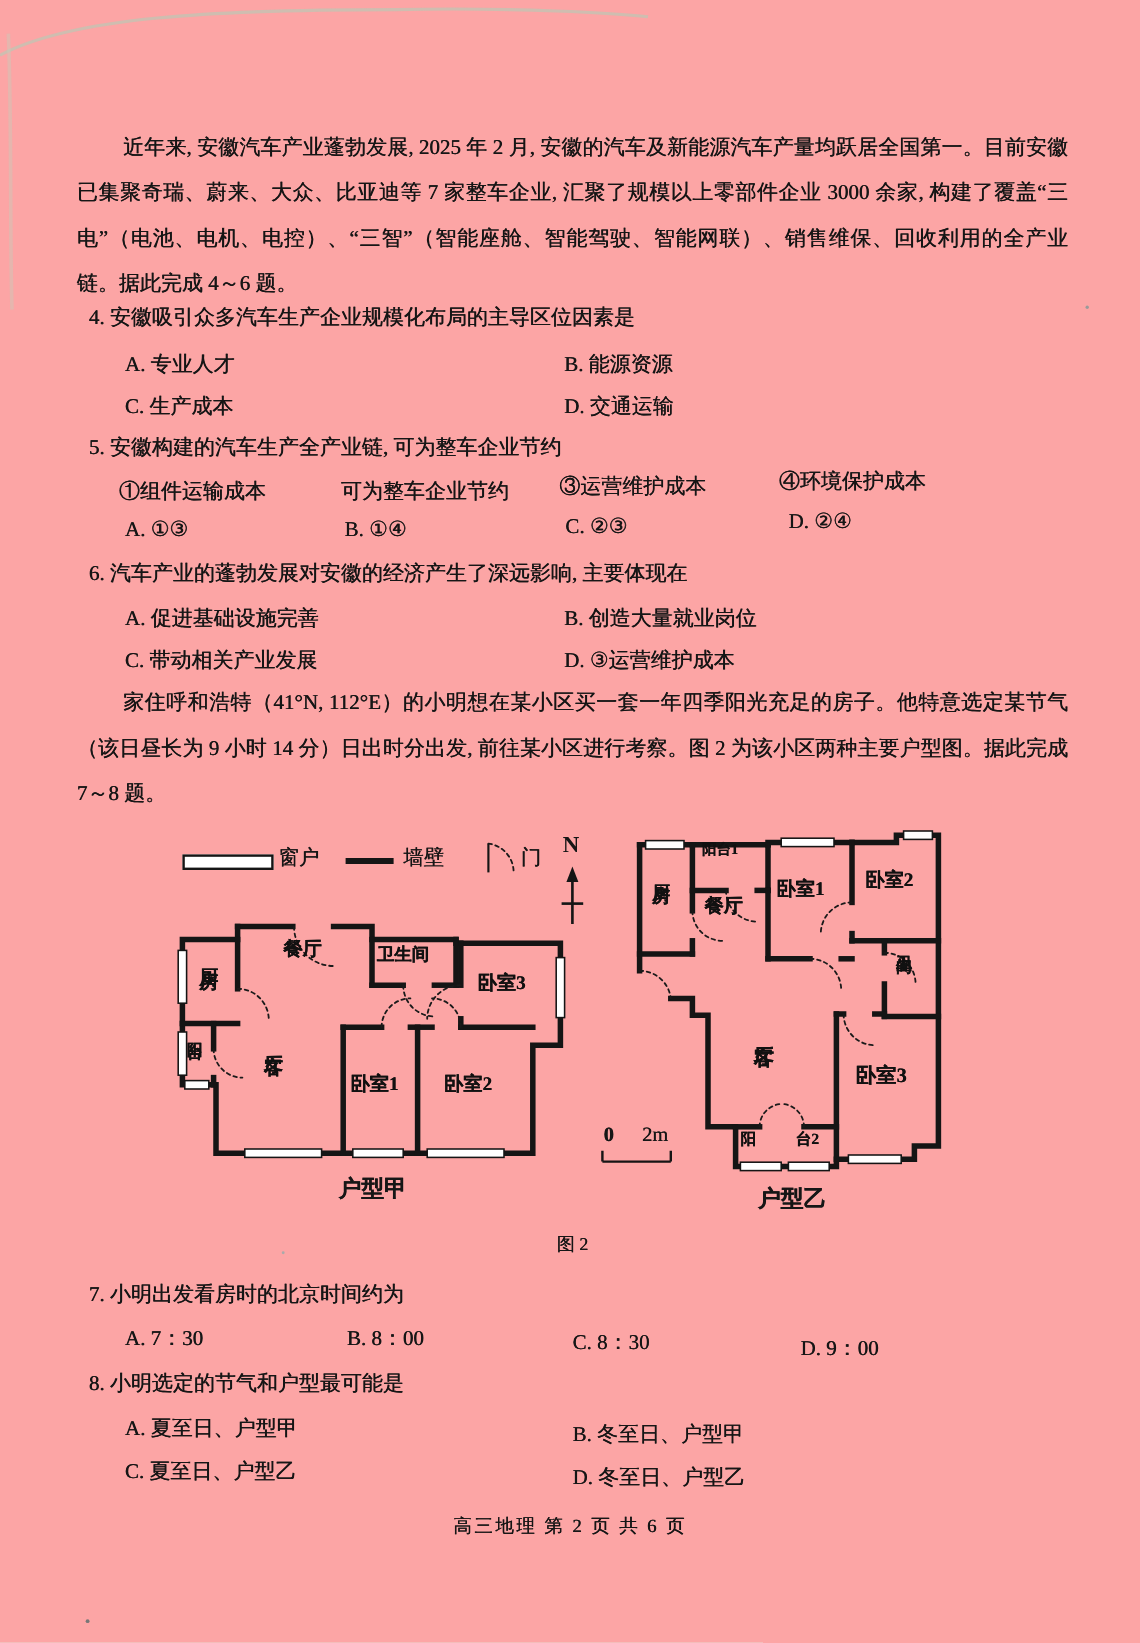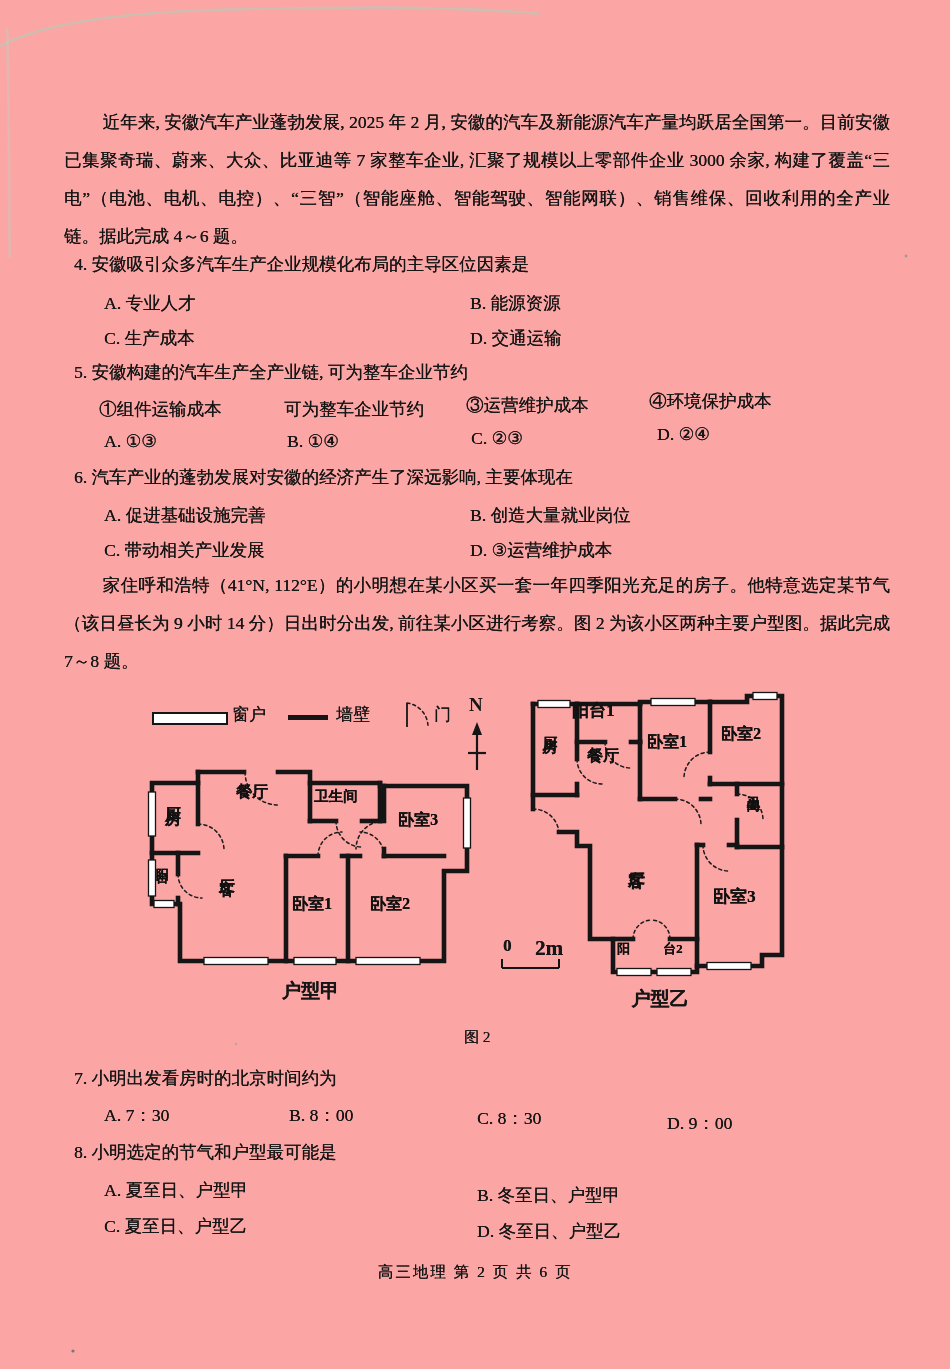--- a/index.html
+++ b/index.html
@@ -176,36 +176,36 @@
       </g>
       <g>
         <rect class="win" x="13" y="6.5" width="32" height="7"></rect>
         <rect class="win" x="126" y="4.5" width="44" height="7"></rect>
         <rect class="win" x="228" y="-1.5" width="24" height="7"></rect>
         <rect class="win" x="92" y="274.5" width="34" height="7"></rect>
         <rect class="win" x="132" y="274.5" width="34" height="7"></rect>
         <rect class="win" x="182" y="268.5" width="44" height="7"></rect>
       </g>
     </svg>
-    <span class="roomlbl" style="left:47px;top:12px;font-size:17px;">阳台1</span>
+    <span class="roomlbl" style="left:60px;top:12px;font-size:12px;">阳台1</span>
     <span class="roomlbl v" style="left:16px;top:34px;font-size:15px;">厨房</span>
     <span class="roomlbl" style="left:62px;top:58px;font-size:16px;">餐厅</span>
     <span class="roomlbl" style="left:122px;top:44px;font-size:16px;">卧室1</span>
     <span class="roomlbl" style="left:196px;top:36px;font-size:16px;">卧室2</span>
     <span class="roomlbl v" style="left:221px;top:96px;font-size:13px;">卫生间</span>
     <span class="roomlbl v" style="left:102px;top:168px;font-size:17px;">客厅</span>
     <span class="roomlbl" style="left:188px;top:198px;font-size:17px;">卧室3</span>
     <span class="roomlbl" style="left:92px;top:252px;font-size:13px;">阳</span>
     <span class="roomlbl" style="left:138px;top:252px;font-size:13px;">台2</span>
     <div class="plancap" style="top:296px;">户型乙</div>
   </div>
 
   <div class="abs" style="left:497px;top:936px;width:74px;height:34px;">
     <span class="abs txt" style="left:6px;top:0;font-size:17px;font-weight:700;">0</span>
-    <span class="abs txt" style="left:38px;top:0;font-size:21px;font-weight:700;">2m</span>
+    <span class="abs txt" style="left:38px;top:0;font-size:17px;font-weight:400;">2m</span>
     <svg class="abs" style="left:2px;top:22px;" width="66" height="12" viewBox="0 0 66 12">
       <path d="M3,10 V1 M3,10 H60 M60,10 V1" stroke="#151515" stroke-width="2" fill="none"></path>
     </svg>
   </div>
 
   <div class="abs figcap txt" style="left:64px;top:1028px;">图 2</div>
 
   <div class="abs stem txt" style="left:74px;top:1066px;">7. 小明出发看房时的北京时间约为</div>
   <span class="abs opt txt" style="left:104px;top:1103px;">A. 7：30</span>
   <span class="abs opt txt" style="left:289px;top:1103px;">B. 8：00</span>

